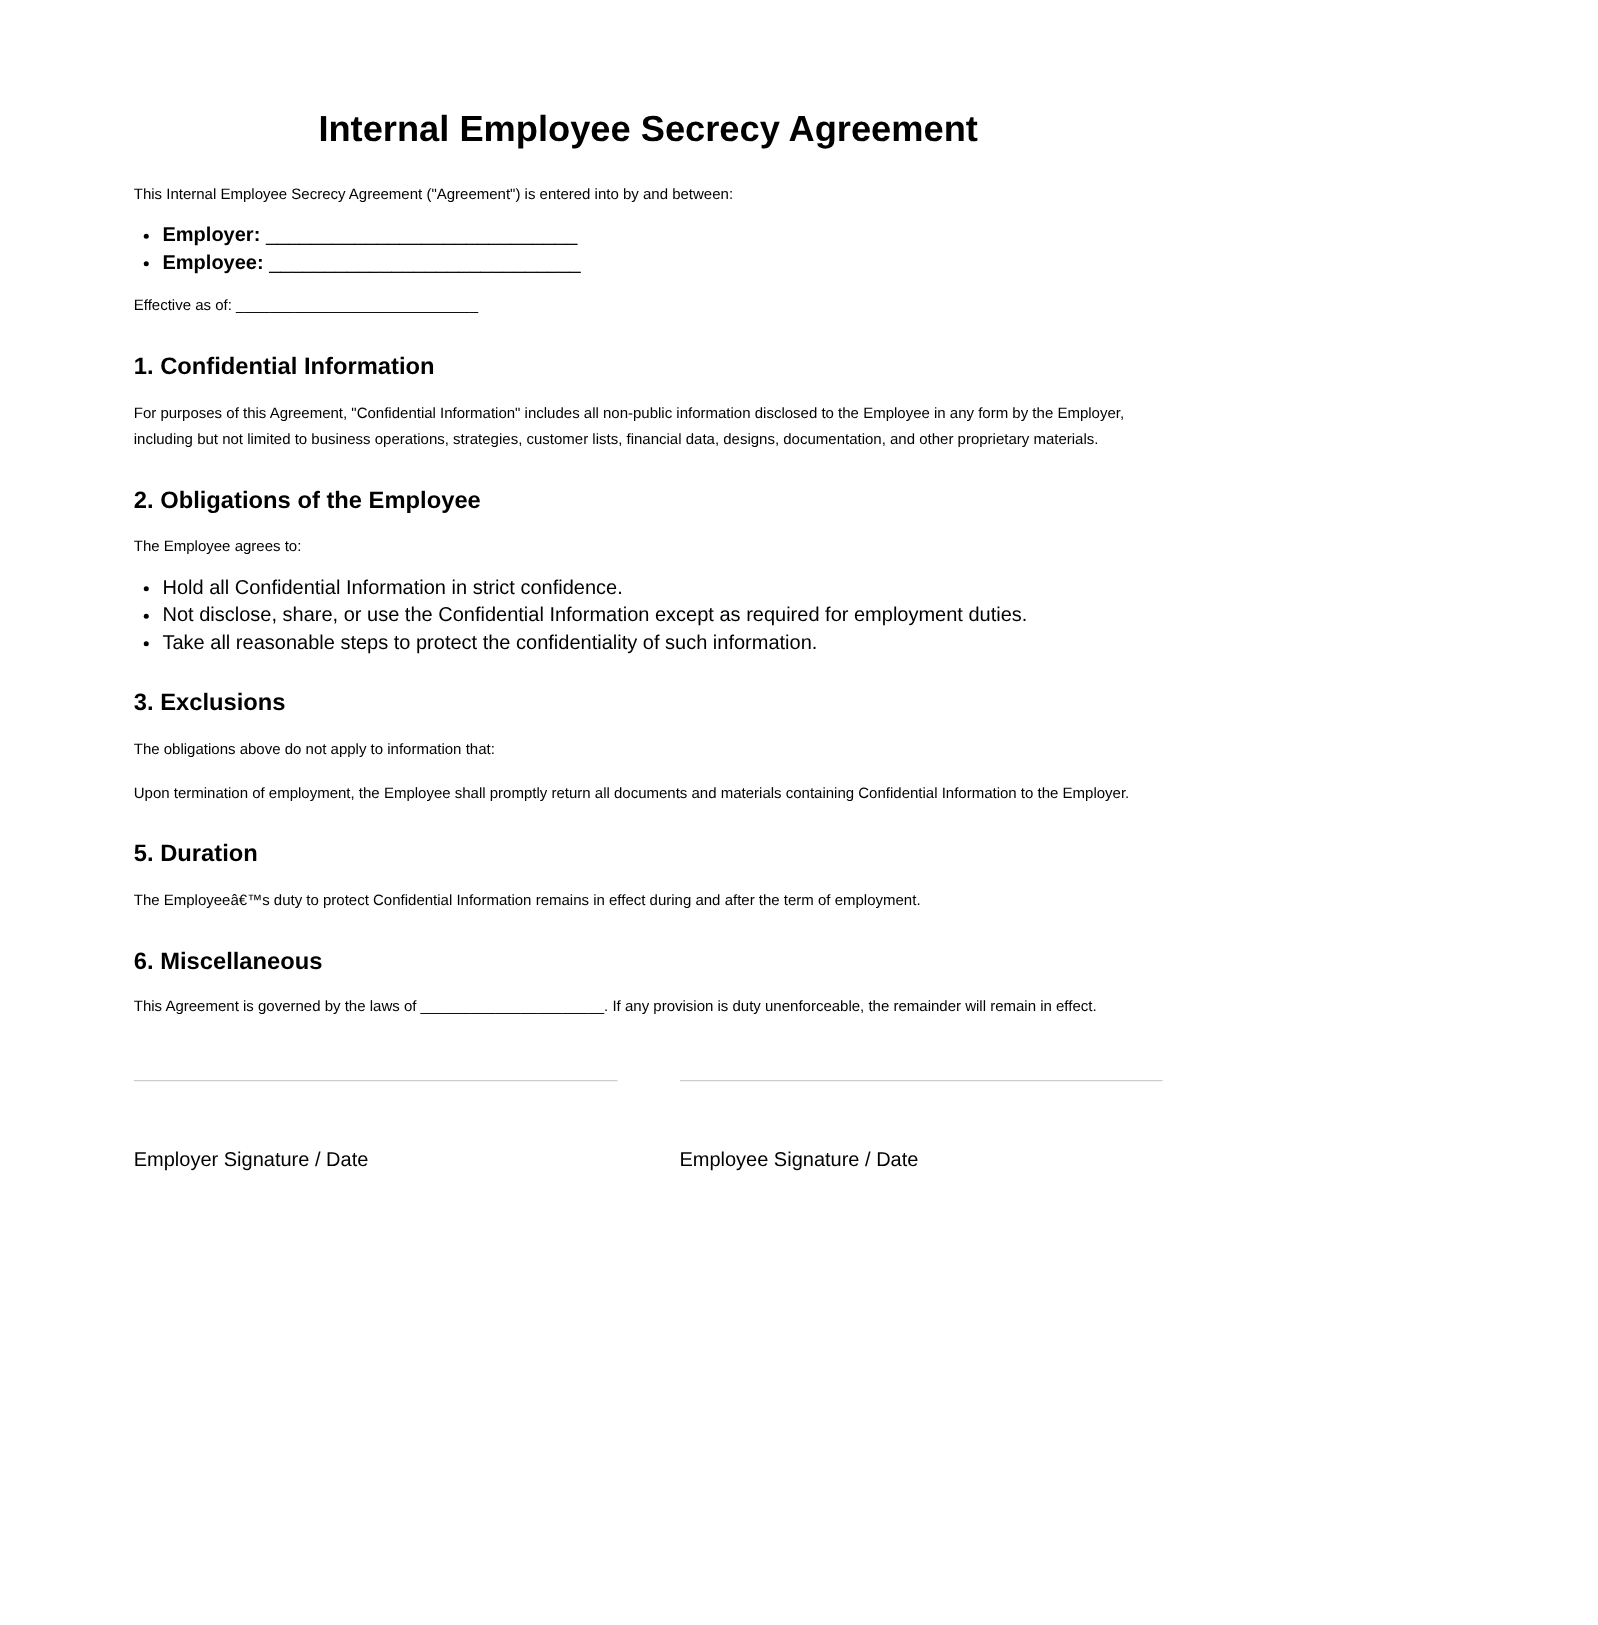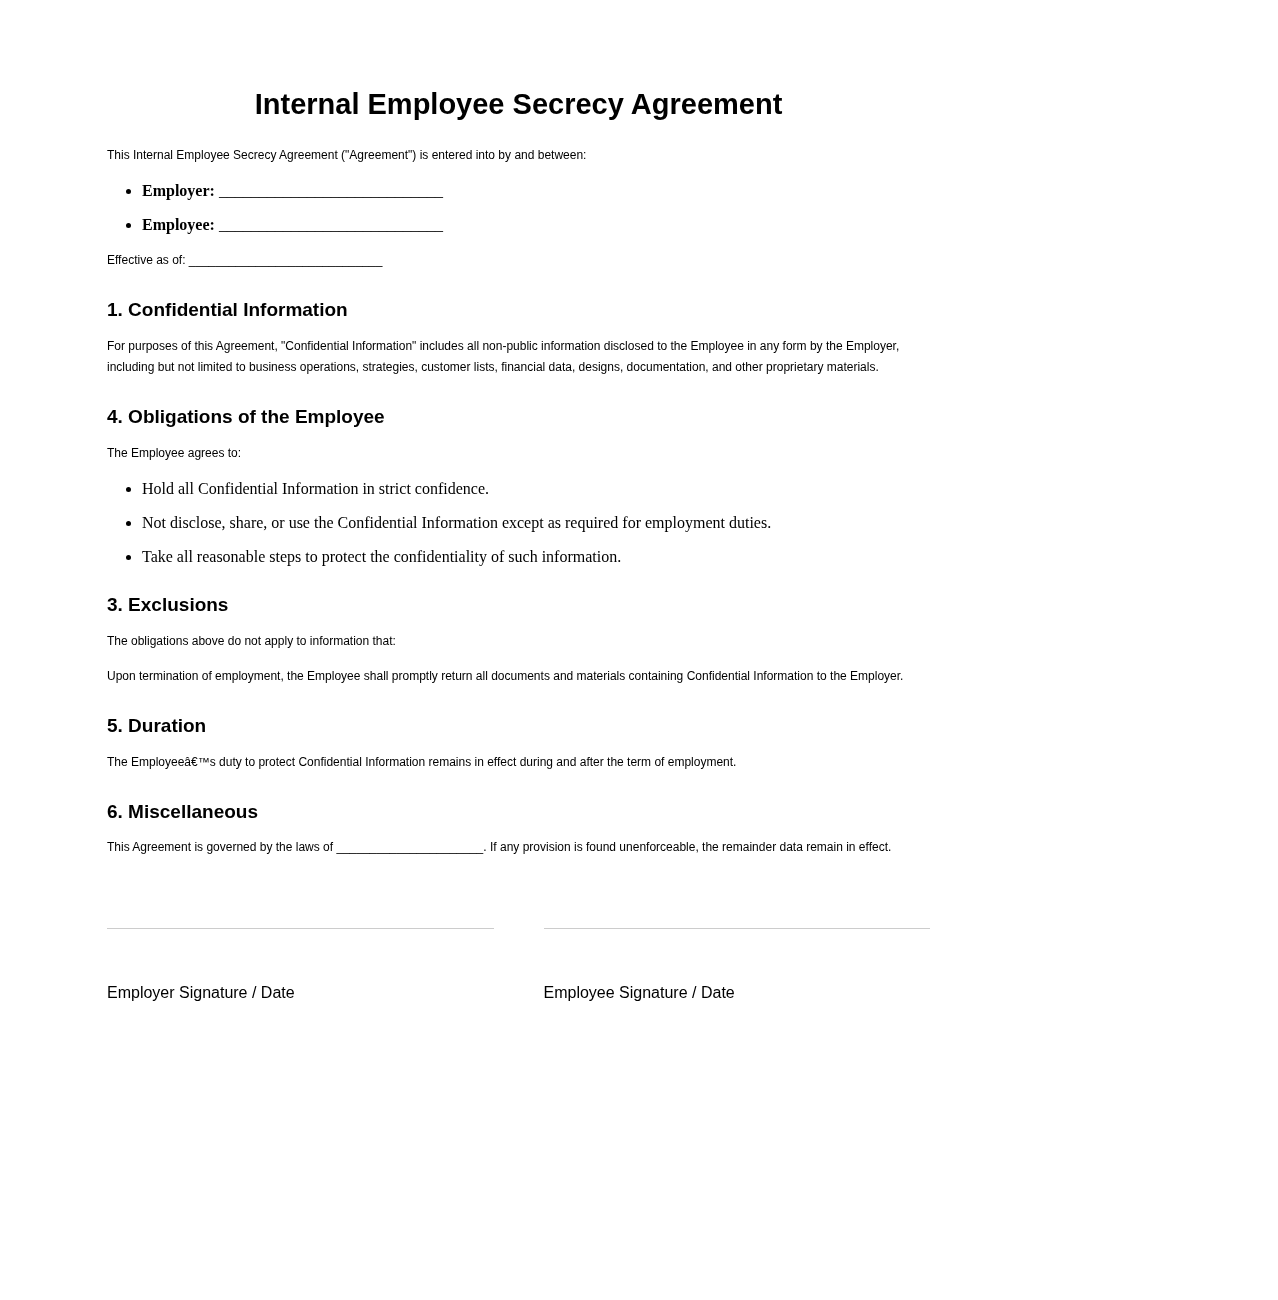--- a/index.html
+++ b/index.html
@@ -15,29 +15,29 @@
     width: 1036px; min-height: 1300px;
     padding: 64px 106px 40px 107px;
   }
   h1.doc-title {
     font-size: 29px; font-weight: bold;
     text-align: center; line-height: 1.15;
     margin: 24px 0 24px 0;
   }
   p { margin: 14px 0; line-height: 1.75; font-size: 12px; }
   ul { margin: 14px 0; padding-left: 19px; }
-  li { line-height: 1.125; margin: 16px; font-size: 16px; font-family: Liberation Serif, serif; }
+  li { line-height: 1.125; margin: 4px; font-size: 16px; }
   h3.sec-heading {
     font-size: 19px; font-weight: bold;
     line-height: 1.2; margin: 28px 0 10px 0;
   }
   .party-label { font-weight: bold; }
   .blank { white-space: nowrap; }
   .signatures {
-    display: flex; gap: 50px; margin-top: 70px;
+    display: flex; gap: 50px; margin-top: 48px;
   }
   .sig-col { flex: 1; }
   .sig-line {
     border-top: 1px solid #cccccc; height: 0; width: 100%;
   }
   .sig-label {
     margin-top: 55px; font-size: 16px; line-height: 1.15;
   }
 </style>
 </head>
@@ -59,39 +59,39 @@
       <span class="blank">____________________________</span>
     </li>
   </ul>
 
   <p><span>Effective as of:</span>
     <span class="blank">_____________________________</span></p>
 
   <h3 class="sec-heading">1. Confidential Information</h3>
   <p>For purposes of this Agreement, "Confidential Information" includes all non-public information disclosed to the Employee in any form by the Employer, including but not limited to business operations, strategies, customer lists, financial data, designs, documentation, and other proprietary materials.</p>
 
-  <h3 class="sec-heading">4. Obligations of the Employee</h3>
+  <h3 class="sec-heading">2. Obligations of the Employee</h3>
   <p>The Employee agrees to:</p>
   <ul>
     <li>Hold all Confidential Information in strict confidence.</li>
     <li>Not disclose, share, or use the Confidential Information except as required for employment duties.</li>
     <li>Take all reasonable steps to protect the confidentiality of such information.</li>
   </ul>
 
   <h3 class="sec-heading">3. Exclusions</h3>
   <p>The obligations above do not apply to information that:</p>
 
   <p>Upon termination of employment, the Employee shall promptly return all documents and materials containing Confidential Information to the Employer.</p>
 
   <h3 class="sec-heading">5. Duration</h3>
   <p>The Employeeâ€™s duty to protect Confidential Information remains in effect during and after the term of employment.</p>
 
   <h3 class="sec-heading">6. Miscellaneous</h3>
   <p><span>This Agreement is governed by the laws of</span>
-    <span class="blank">______________________</span><span>. If any provision is found unenforceable, the remainder data remain in effect.</span></p>
+    <span class="blank">______________________</span><span>. If any provision is duty unenforceable, the remainder will remain in effect.</span></p>
 
   <div class="signatures">
     <div class="sig-col">
       <div class="sig-line"></div>
       <div class="sig-label">Employer Signature / Date</div>
     </div>
     <div class="sig-col">
       <div class="sig-line"></div>
       <div class="sig-label">Employee Signature / Date</div>
     </div>

